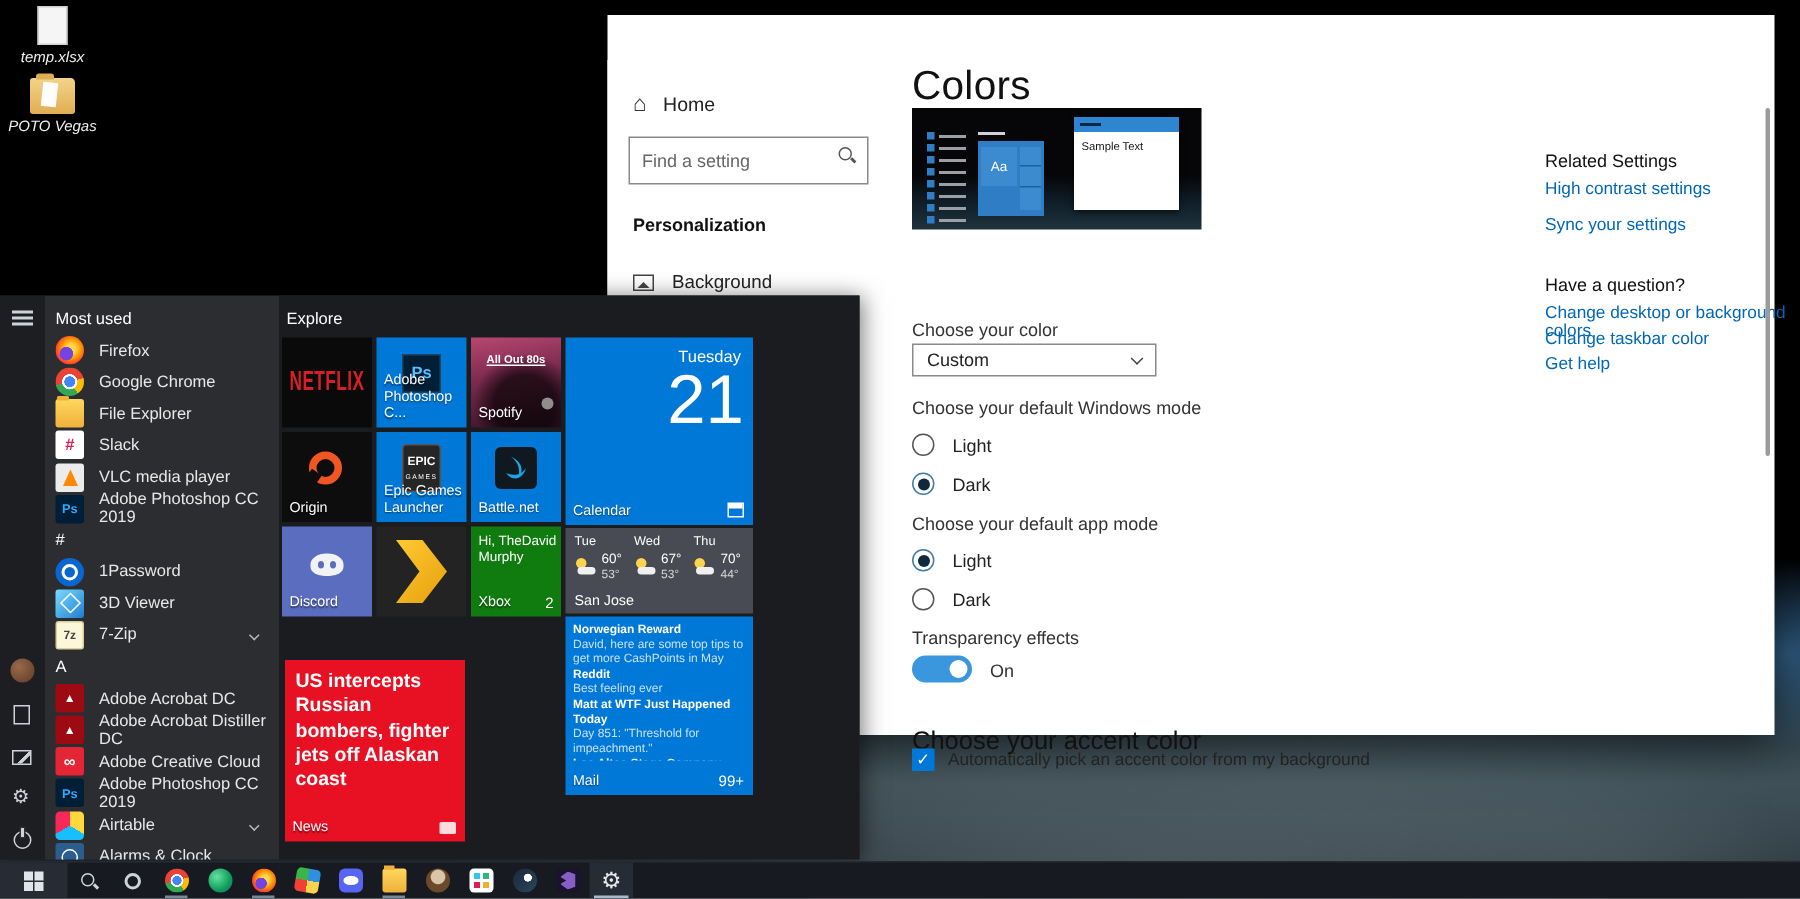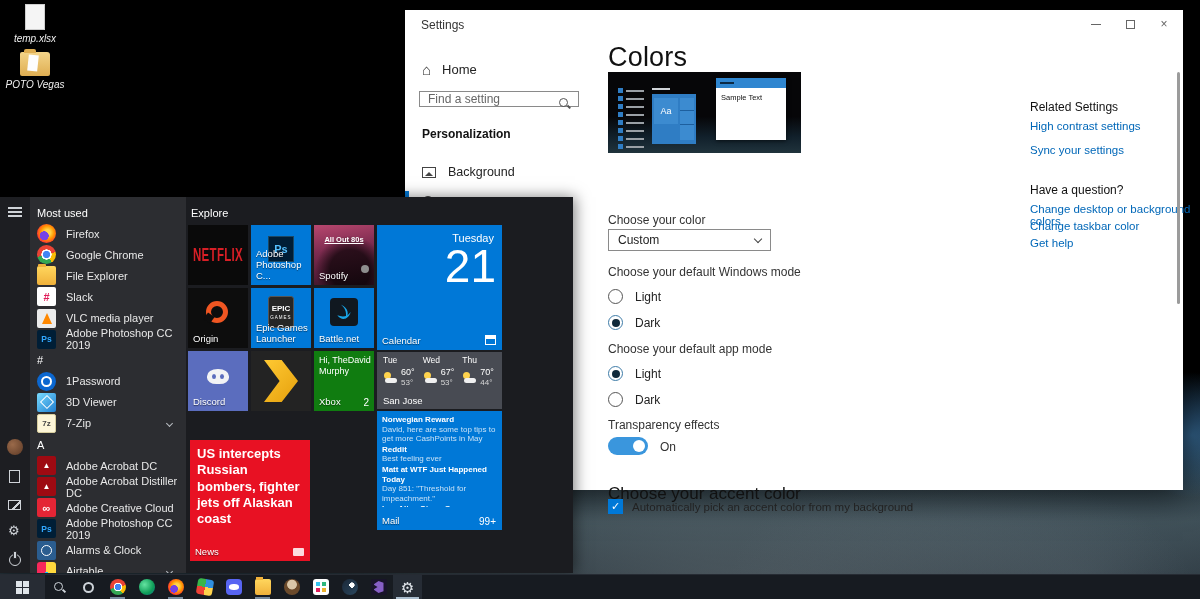--- a/index.html
+++ b/index.html
@@ -24,21 +24,21 @@
   .titlebar{ position:absolute; top:0; left:0; right:0; height:30px;}
   .wintitle{ position:absolute; left:16px; top:8px; font-size:12px; color:#333;}
   .wctrl{ position:absolute; top:0; right:2px; display:flex;}
   .wctrl span{ width:34px; height:28px; display:flex; align-items:center; justify-content:center; color:#666; font-size:12px;}
   .wc-min i{ display:block; width:10px; height:1px; background:#666;}
   .wc-max i{ display:block; width:9px; height:9px; border:1px solid #666;}
 
   .nav{ position:absolute; left:0; top:30px; bottom:0; width:188px; background:#fff;}
   .home-row{ display:flex; align-items:center; gap:11px; margin:22px 0 0 17px; font-size:13px; color:#222;}
   .home-glyph{ font-size:15px; color:#333; line-height:1;}
-  .searchbox{ position:relative; margin:14px 14px 0 14px; height:16px; border:1px solid #8a8a8a; background:#fff; display:flex; align-items:center;}
+  .searchbox{ position:relative; margin:14px 14px 0 14px; height:32px; border:1px solid #8a8a8a; background:#fff; display:flex; align-items:center;}
   .searchbox input{ border:none; outline:none; width:130px; margin-left:8px; font-size:12px; font-family:inherit; color:#222; background:transparent;}
   .searchbox input::placeholder{ color:#666;}
   .mag{ position:absolute; right:7px; top:6px; width:12px; height:12px;}
   .mag::before{content:""; position:absolute; left:0; top:0; width:7px; height:7px; border:1.4px solid #555; border-radius:50%;}
   .mag::after{content:""; position:absolute; left:8px; top:8px; width:4px; height:1.5px; background:#555; transform:rotate(45deg);}
   .navsec{ margin:20px 0 0 17px; font-weight:bold; font-size:12px; color:#111;}
   .navitem{ position:relative; display:flex; align-items:center; gap:12px; height:30px; padding-left:17px; font-size:12.5px; color:#222; cursor:default;}
   .navitem .bar{ position:absolute; left:0; top:4px; width:4px; height:22px; background:#0078d7; display:none;}
   .navitem.sel .bar{ display:block;}
   .ic-bg{ width:14px; height:11px; border:1.2px solid #444; position:relative;}
@@ -229,32 +229,20 @@
   <div class="dicon" style="left:0;top:4px;">
     <div class="fileicon"></div>
     <span>temp.xlsx</span>
   </div>
   <div class="dicon" style="left:0;top:52px;">
     <div class="foldericon"></div>
     <span>POTO Vegas</span>
   </div>
 
   <div id="win">
-    <div class="titlebar">
-      <span class="wintitle">Settings</span>
-      <div class="wctrl">
-        <span class="wc-min">
-            <i></i>
-          </span>
-        <span class="wc-max">
-            <i></i>
-          </span>
-        <span class="wc-close">×</span>
-      </div>
-    </div>
 
     <div class="nav">
       <div class="home-row">
         <span class="home-glyph">⌂</span>
         <span>Home</span>
       </div>
       <div class="searchbox">
         <input type="text" placeholder="Find a setting" style="">
         <span class="mag"></span>
       </div>
@@ -432,27 +420,27 @@
         </div>
       <div class="arow">
           <span class="ai ai-cc"></span>
           <span>Adobe Creative Cloud</span>
         </div>
       <div class="arow">
           <span class="ai ai-ps"></span>
           <span>Adobe Photoshop CC 2019</span>
         </div>
       <div class="arow">
-          <span class="ai ai-alarm"></span>
-          <span>Alarms &amp; Clock</span>
-        </div>
-      <div class="arow">
           <span class="ai ai-air"></span>
           <span>Airtable</span>
           <span class="chev"></span>
+        </div>
+      <div class="arow">
+          <span class="ai ai-alarm"></span>
+          <span>Alarms &amp; Clock</span>
         </div>
     </div>
 
     <div class="tiles">
       <div class="grp">Explore</div>
 
       <div class="tile t-netflix" style="left:2px;top:28px;">
         <span class="nflx">NETFLIX</span>
       </div>
       <div class="tile t-blue" style="left:65px;top:28px;">

